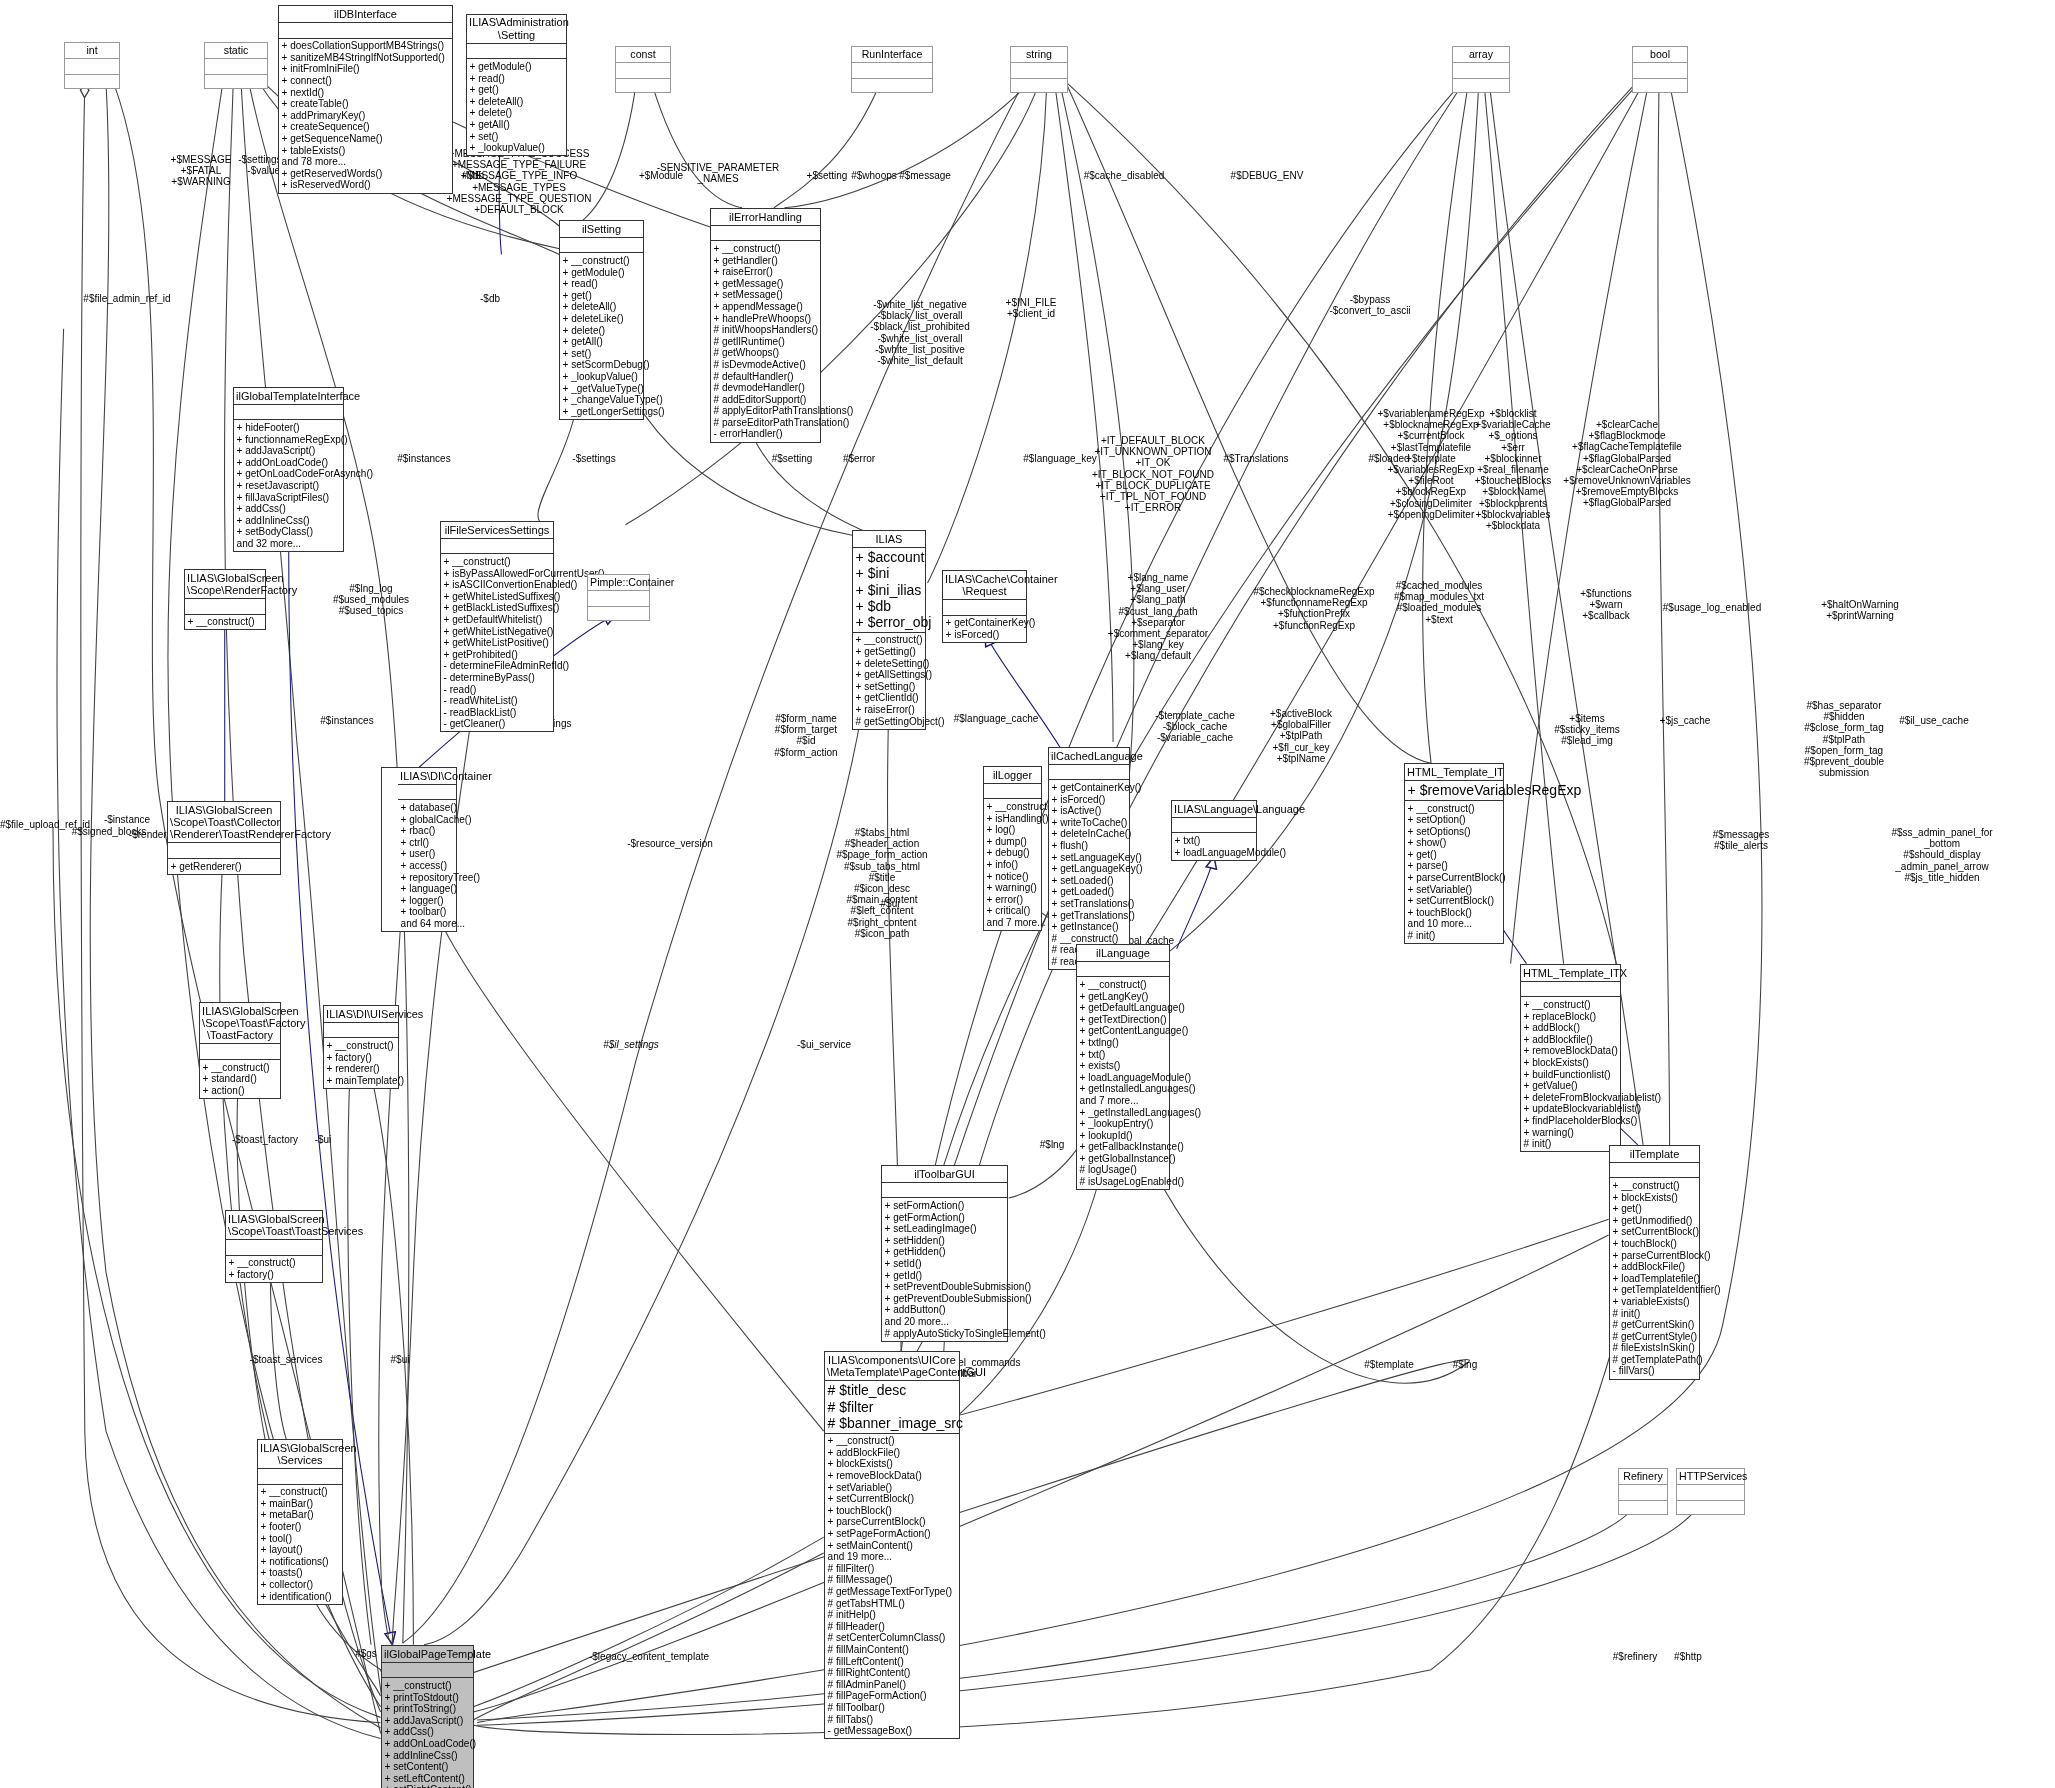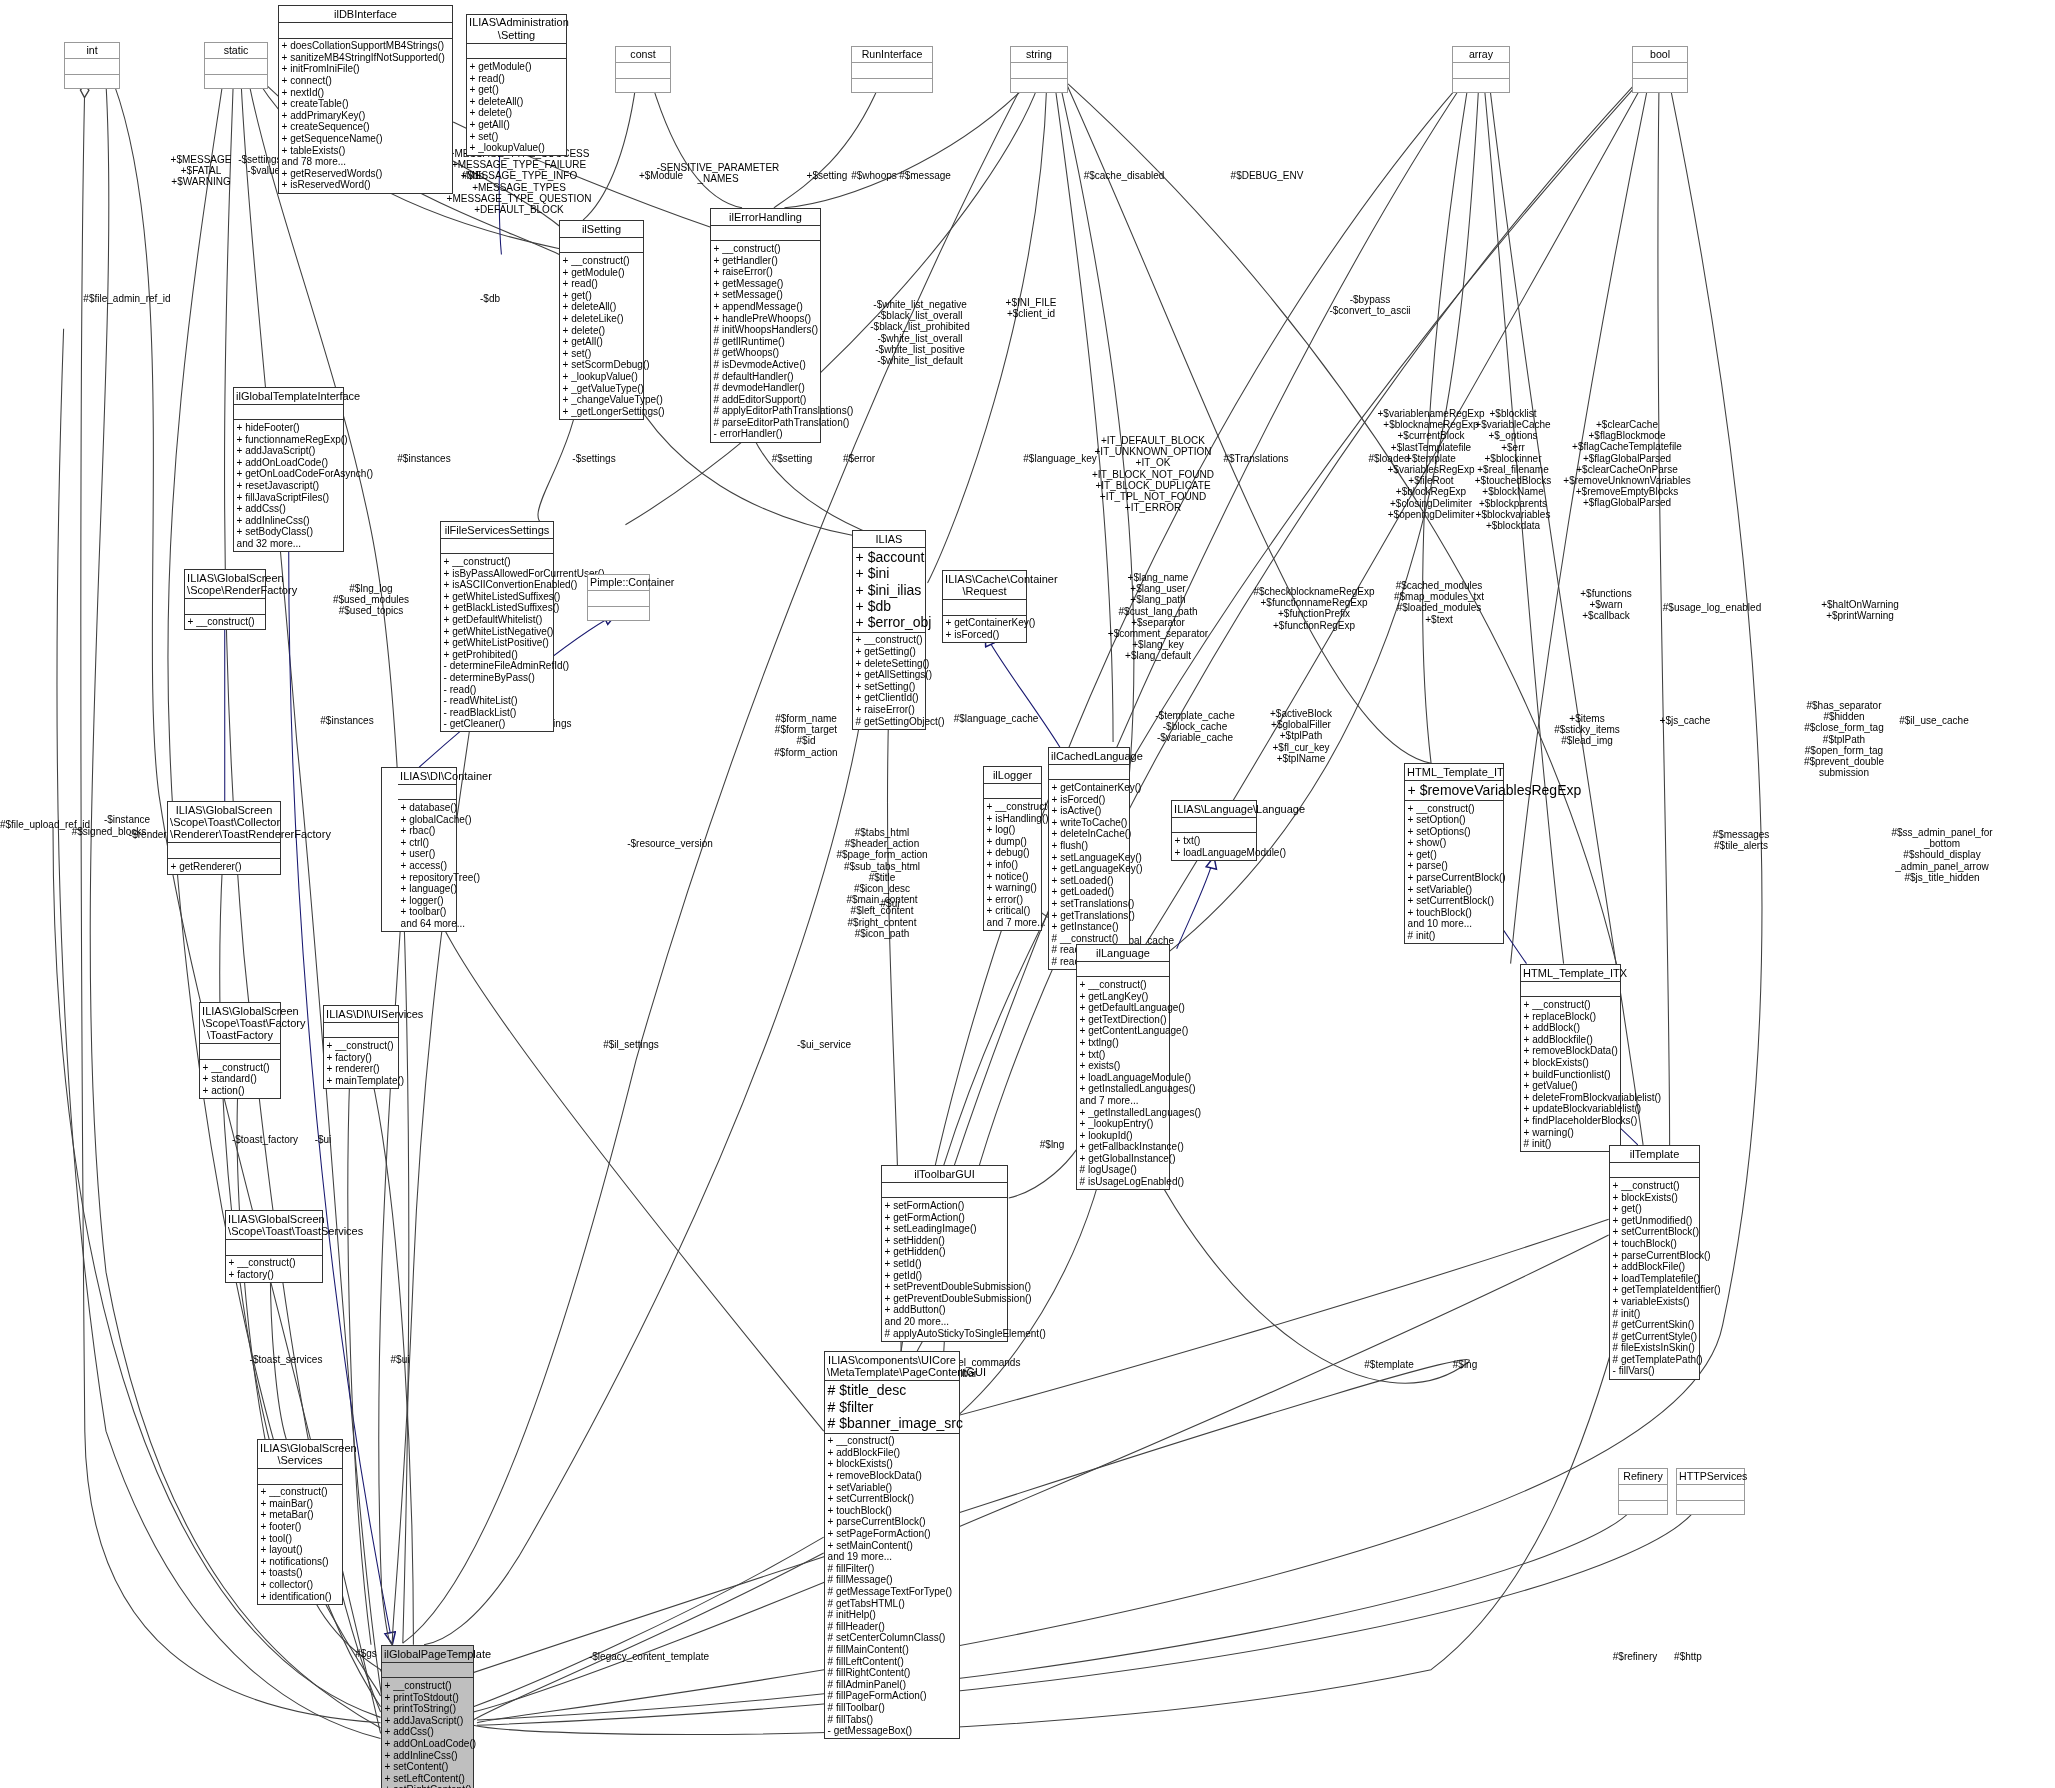--- a/index.html
+++ b/index.html
@@ -287,21 +287,21 @@
 #$main_content
 #$left_content
 #$right_content
 #$icon_path</div>
       <div class="elabel" style="left: 1081px; top: 935px; transform: translateX(-50%);">#$log</div>
       <div class="elabel" style="left: 1139px; top: 935px; transform: translateX(-50%);">#$global_cache</div>
       <div class="elabel" style="left: 408px; top: 901px; transform: translateX(-50%);">#$container</div>
       <div class="elabel" style="left: 170px; top: 829px; transform: translateX(-50%);">-$renderer_factory</div>
       <div class="elabel" style="left: 1741px; top: 829px; transform: translateX(-50%);">#$messages
 #$tile_alerts</div>
-      <div class="elabel" style="left: 631px; top: 1039px; transform: translateX(-50%);">#$il_settings</div>
+      <div class="elabel" style="left: 631px; top: 1039px; transform: translateX(-50%); font-style: italic;">#$il_settings</div>
       <div class="elabel" style="left: 824px; top: 1039px; transform: translateX(-50%);">-$ui_service</div>
       <div class="elabel" style="left: 1052px; top: 1139px; transform: translateX(-50%);">#$lng</div>
       <div class="elabel" style="left: 265px; top: 1134px; transform: translateX(-50%);">-$toast_factory</div>
       <div class="elabel" style="left: 323px; top: 1134px; transform: translateX(-50%);">-$ui</div>
       <div class="elabel" style="left: 286px; top: 1354px; transform: translateX(-50%);">-$toast_services</div>
       <div class="elabel" style="left: 400px; top: 1354px; transform: translateX(-50%);">#$ui</div>
       <div class="elabel" style="left: 959px; top: 1357px; transform: translateX(-50%);">#$admin_panel_commands
 _toolbar</div>
       <div class="elabel" style="left: 1389px; top: 1359px; transform: translateX(-50%);">#$template</div>
       <div class="elabel" style="left: 1465px; top: 1359px; transform: translateX(-50%);">#$lng</div>

